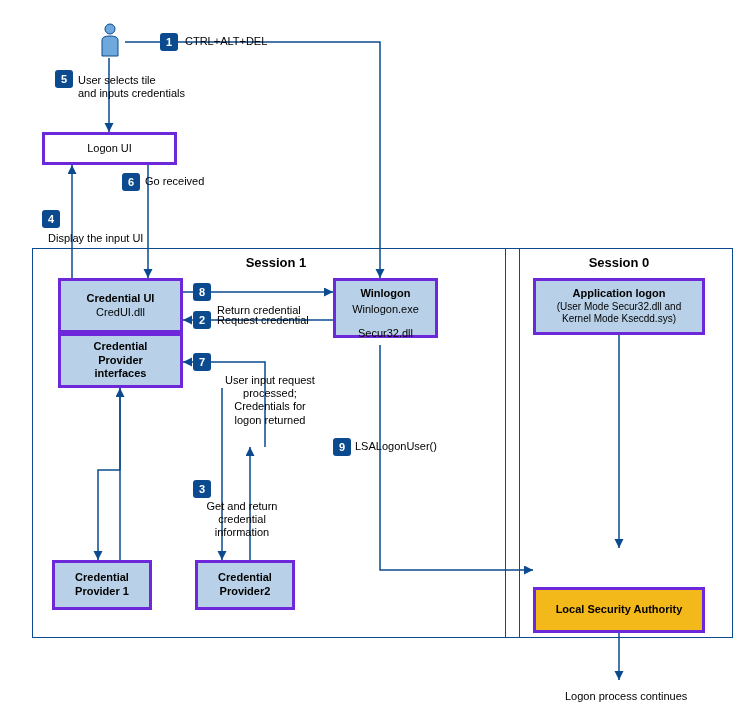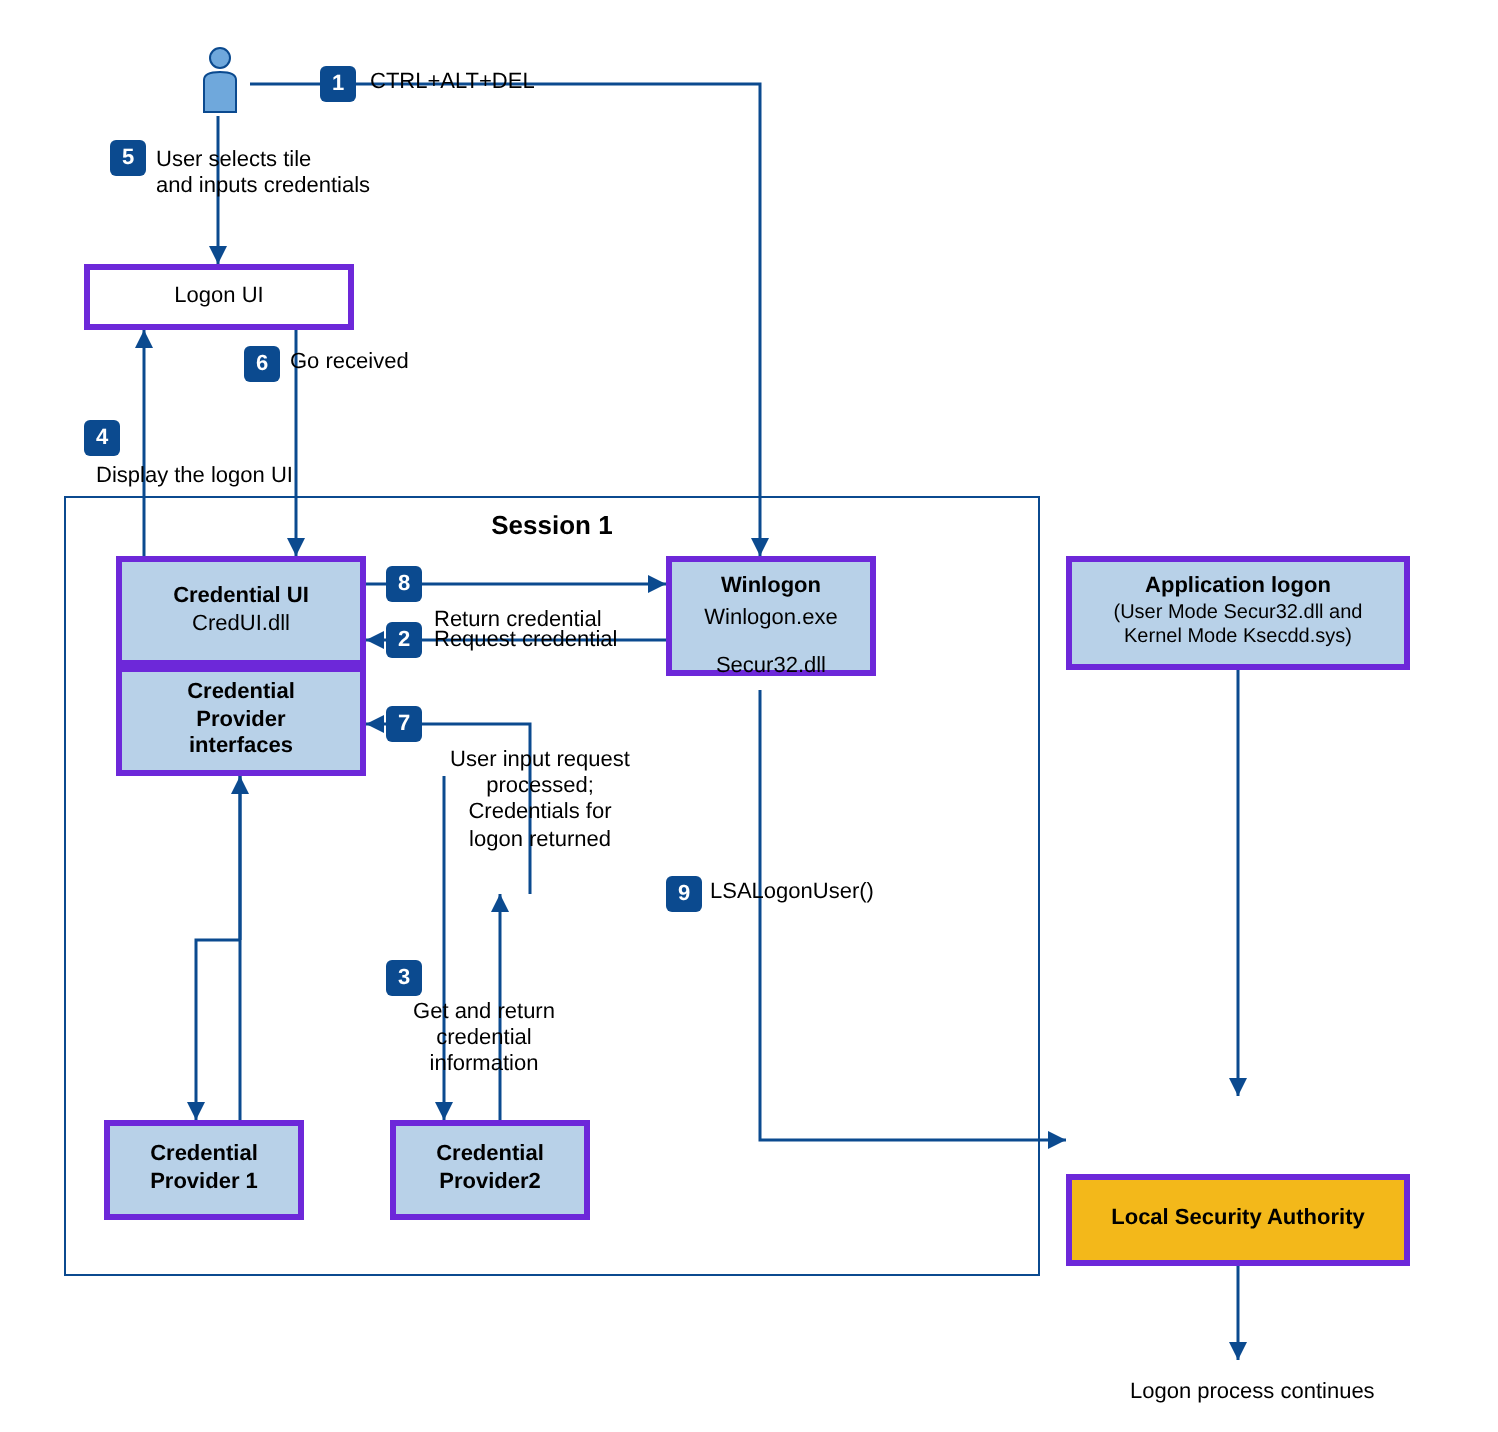--- a/index.html
+++ b/index.html
@@ -119,41 +119,44 @@
   <div class="step" style="left:193px; top:283px;">8</div>
   <div class="step" style="left:193px; top:311px;">2</div>
   <div class="step" style="left:193px; top:353px;">7</div>
   <div class="step" style="left:193px; top:480px;">3</div>
   <div class="step" style="left:333px; top:438px;">9</div>
 
   <div class="label" style="left:185px; top:35px;">CTRL+ALT+DEL</div>
   <div class="label" style="left:78px; top:74px; white-space:pre;">User selects tile
 and inputs credentials</div>
   <div class="label" style="left:145px; top:175px;">Go received</div>
-  <div class="label" style="left:48px; top:232px;">Display the logon UI</div>
+  <div class="label" style="left:48px; top:232px;">Display the input UI</div>
   <div class="label" style="left:217px; top:304px;text-align:right;">Return credential</div>
   <div class="label" style="left:217px; top:314px;">Request credential</div>
   <div class="label center" style="left:215px; top:374px; width:110px; white-space:pre;">User input request
 processed;
 Credentials for
 logon returned</div>
   <div class="label center" style="left:192px; top:500px; width:100px; white-space:pre;">Get and return
 credential
 information</div>
   <div class="label" style="left:355px; top:440px;">LSALogonUser()</div>
   <div class="label" style="left:565px; top:690px;">Logon process continues</div>
 
   <div class="box box-white" style="left:42px; top:132px; width:135px; height:33px;">
     <span>Logon UI</span>
   </div>
 
   <div class="session" style="left:32px; top:248px; width:488px; height:390px;">
     <div class="session-title" style="top:6px;">Session 1</div>
   </div>
 
+  <div class="session" style="left:505px; top:248px; width:228px; height:390px;">
+    <div class="session-title" style="top:6px;">Session 0</div>
+  </div>
 
   <div class="box box-blue" style="left:58px; top:278px; width:125px; height:55px;">
     <span class="title">Credential UI</span>
     <span>CredUI.dll</span>
   </div>
   <div class="box box-blue" style="left:58px; top:333px; width:125px; height:55px; white-space:pre;">
     <span class="title">Credential
 Provider
 interfaces</span>
   </div>

